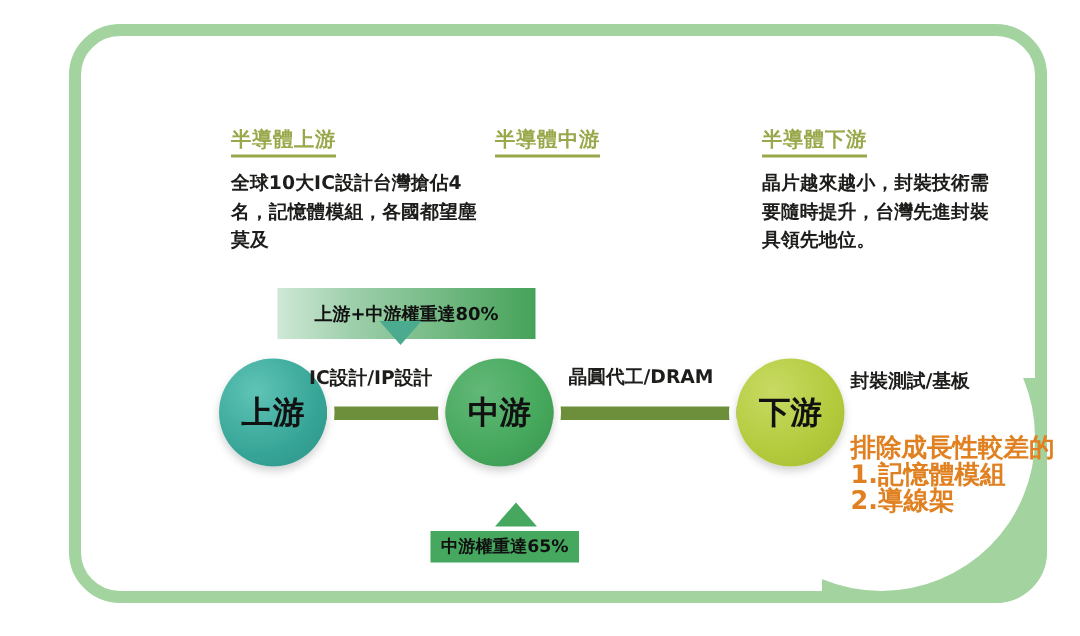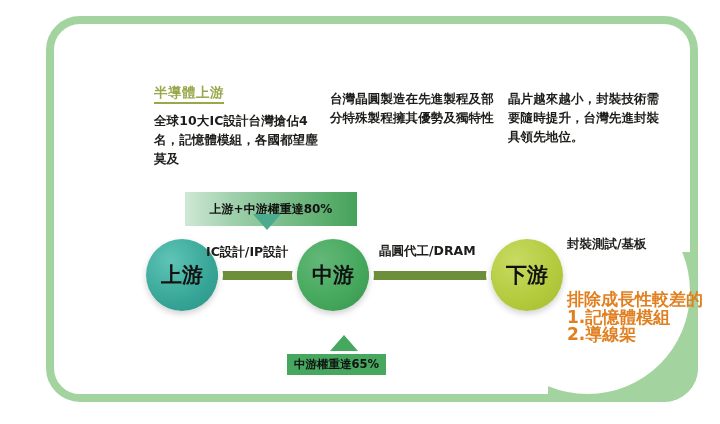--- a/index.html
+++ b/index.html
@@ -170,21 +170,21 @@
   
   .link-label {
     position: absolute;
     font-size: 12.5px;
     font-weight: bold;
     color: #1d1d1b;
     white-space: nowrap;
   }
   #link-1 { left: 152px; top: 220px; }
   #link-2 { left: 325px; top: 219px; }
-  #link-3 { left: 513px; top: 212px; }
+  #link-3 { left: 513px; top: 222px; }
 
   
   #exclusions {
     position: absolute;
     left: 513px;
     top: 267px;
     font-size: 17px;
     font-weight: bold;
     color: #e08020;
     line-height: 17.5px;
@@ -198,24 +198,25 @@
   <div id="corner-wedge"></div>
 
   <div id="canvas">
 
     <div class="col" id="col-up">
       <div class="col-head">半導體上游</div>
       <div class="col-body">全球10大IC設計台灣搶佔4名，記憶體模組，各國都望塵莫及</div>
     </div>
 
     <div class="col" id="col-mid">
-      <div class="col-body">台灣晶圓製造在先進製程及部分特殊製程擁其優勢及獨特性</div>
+      <div class="col-head">半導體中游</div>
     </div>
 
     <div class="col" id="col-down">
+      <div class="col-head">半導體下游</div>
       <div class="col-body">晶片越來越小，封裝技術需要隨時提升，台灣先進封裝具領先地位。</div>
     </div>
 
     <div id="callout-80">上游+中游權重達80%</div>
     <div id="callout-80-arrow"></div>
 
     <div id="chain-bar"></div>
 
     <div class="node" id="node-up">上游</div>
     <div class="node" id="node-mid">中游</div>

